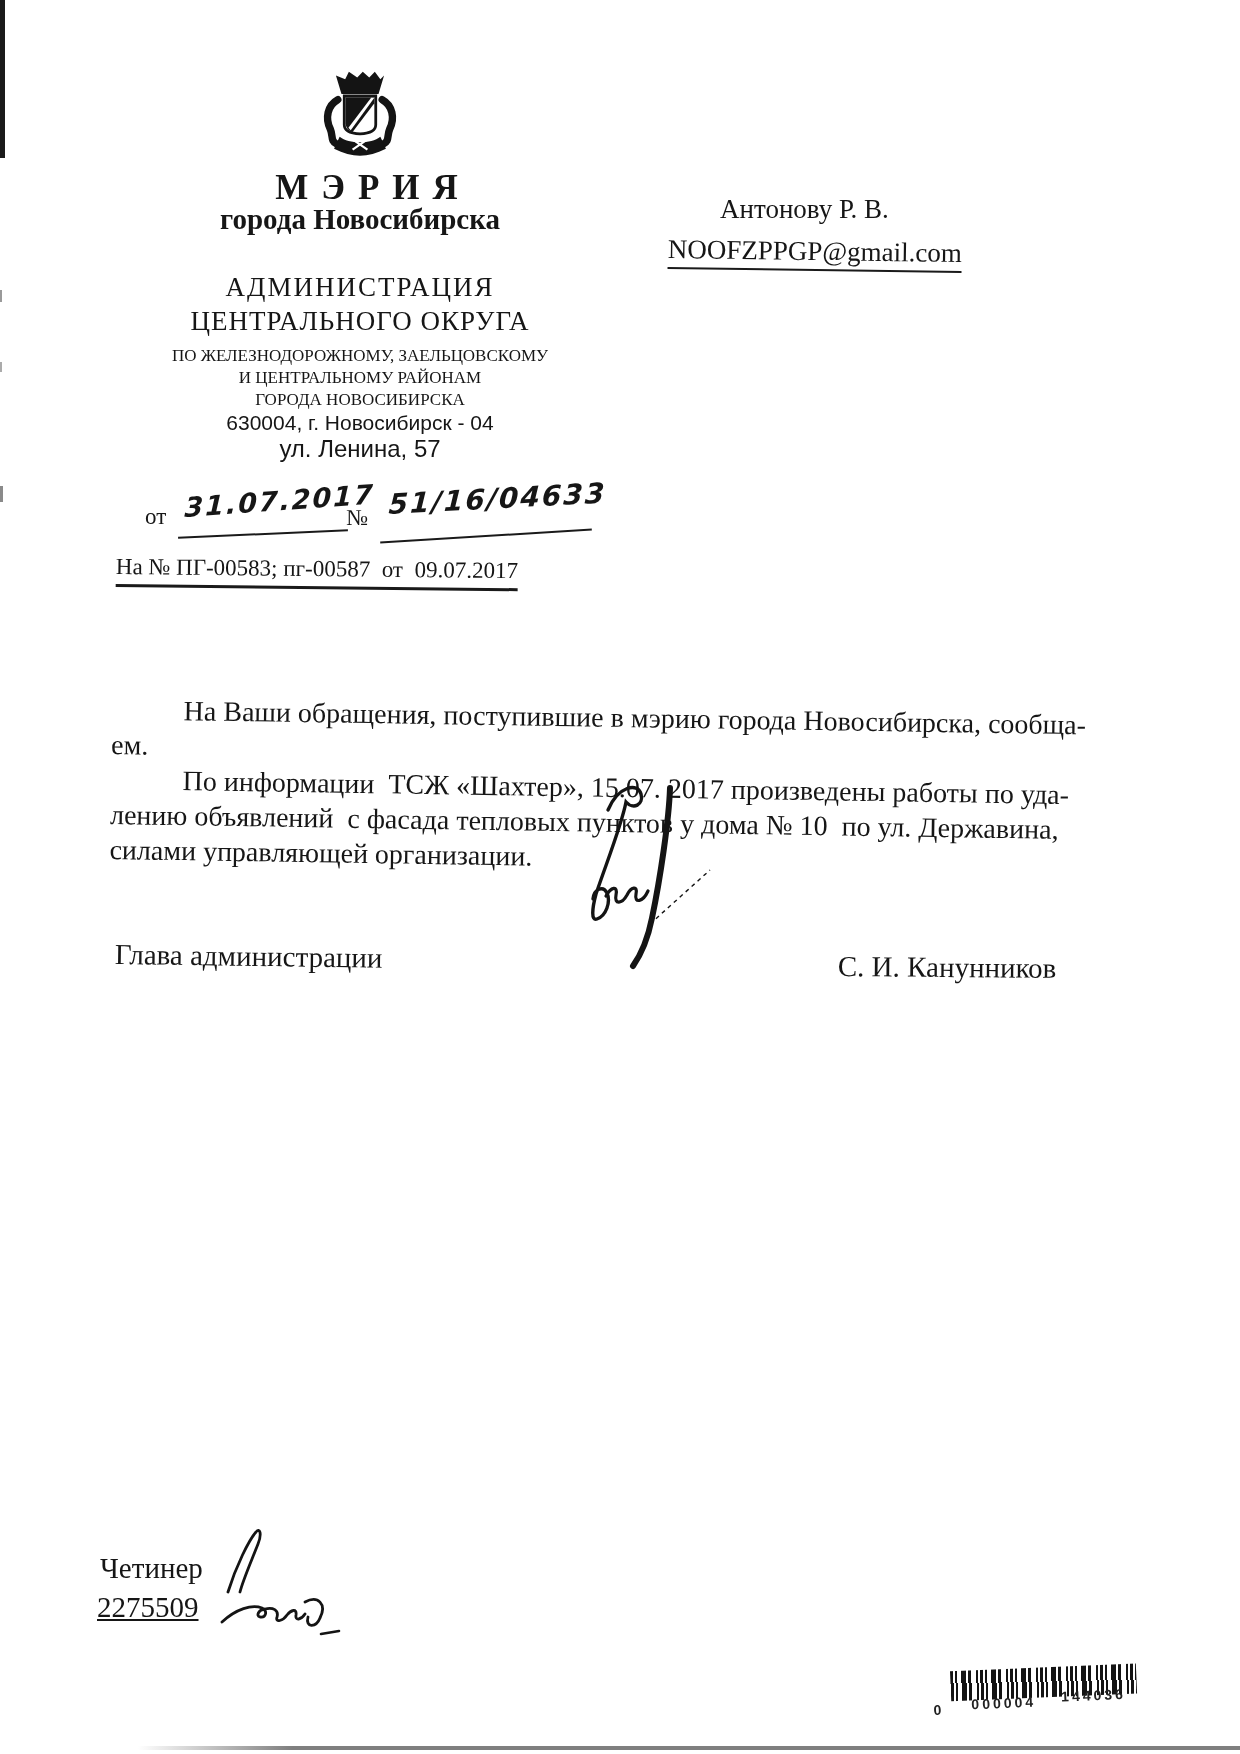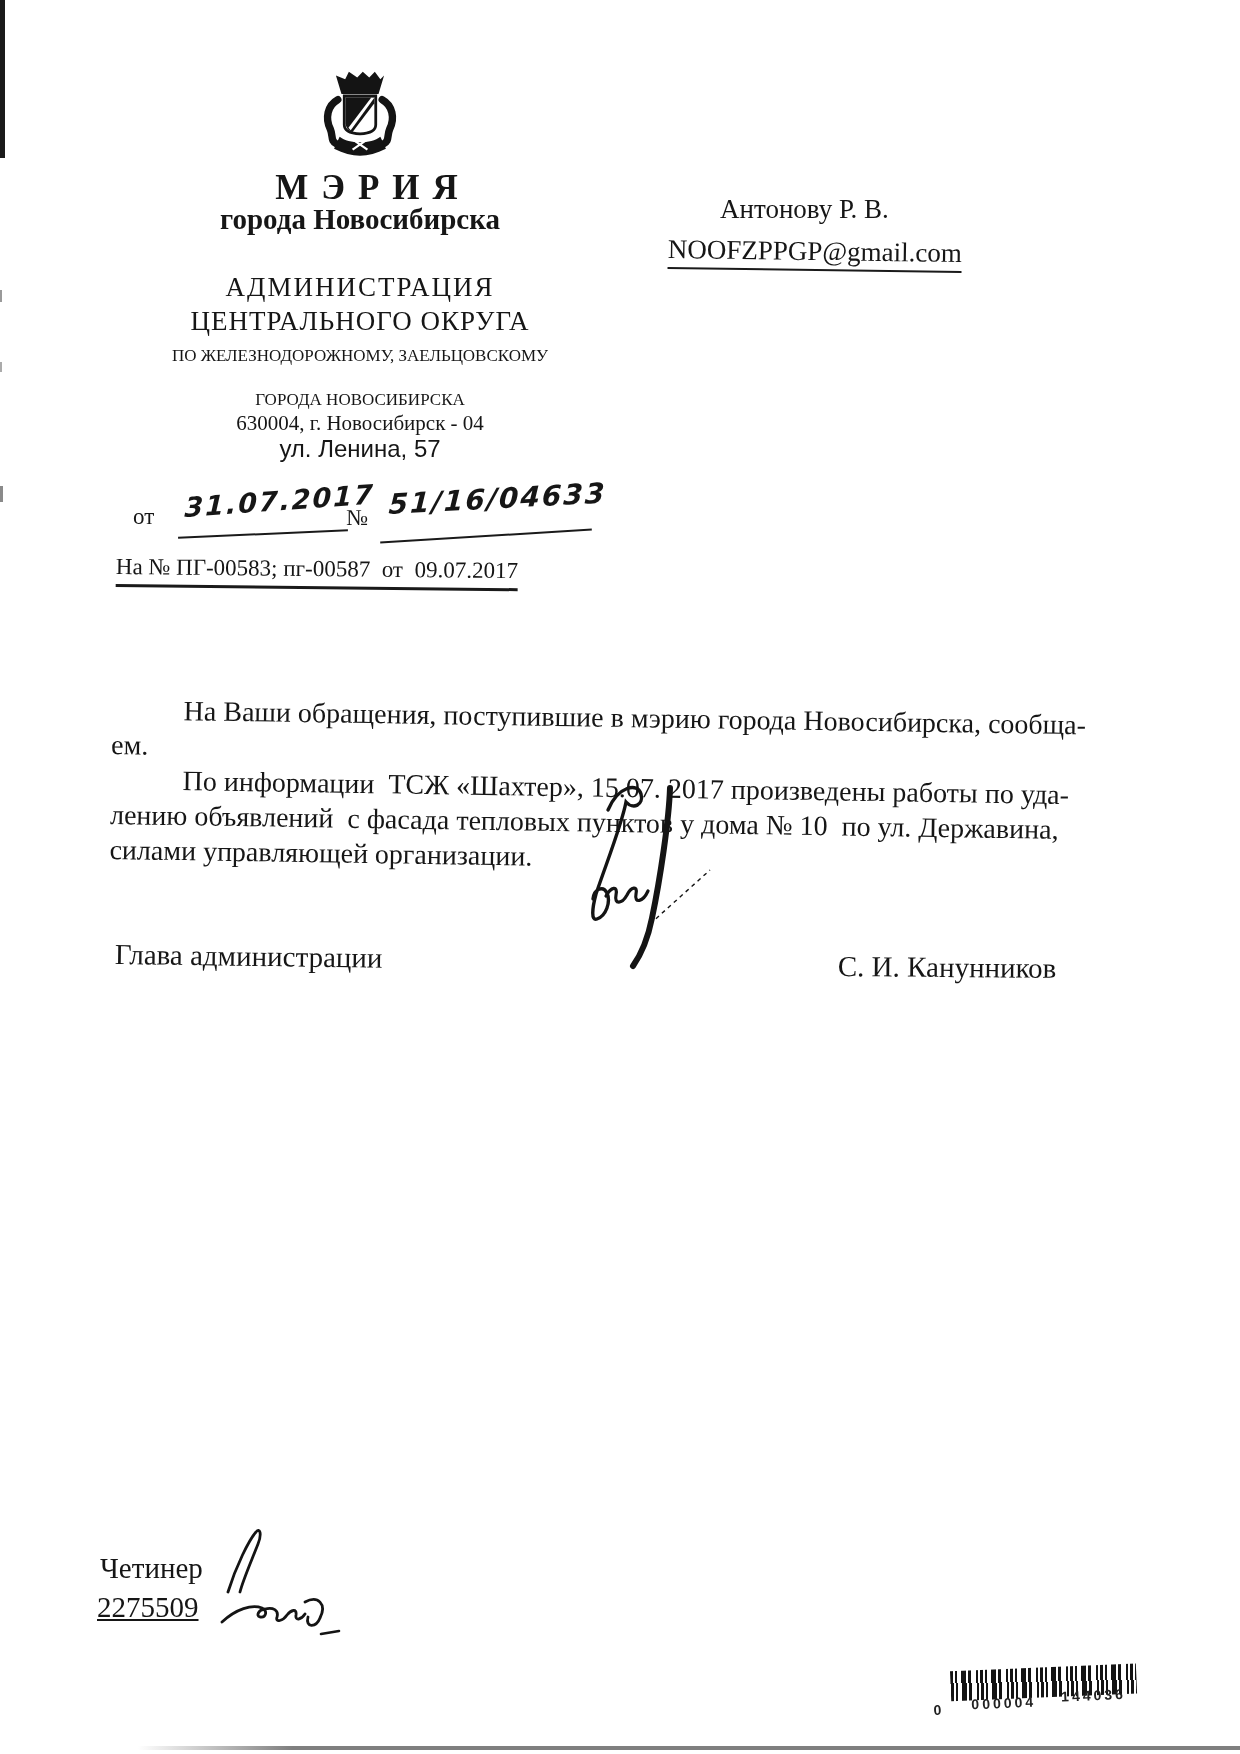--- a/index.html
+++ b/index.html
@@ -60,26 +60,27 @@
     </svg>
   </div>
 
   <div class="abs lh-block" style="top:168px;font-size:35px;font-weight:bold;letter-spacing:13px;padding-left:13px;">МЭРИЯ</div>
   <div class="abs lh-block" style="top:203px;font-size:29px;font-weight:bold;">города Новосибирска</div>
 
   <div class="abs lh-block" style="top:272px;font-size:27px;letter-spacing:2px;">АДМИНИСТРАЦИЯ</div>
   <div class="abs lh-block" style="top:306px;font-size:27px;letter-spacing:1px;">ЦЕНТРАЛЬНОГО ОКРУГА</div>
 
   <div class="abs lh-block" style="top:346px;font-size:17px;">ПО ЖЕЛЕЗНОДОРОЖНОМУ, ЗАЕЛЬЦОВСКОМУ</div>
+  <div class="abs lh-block" style="top:368px;font-size:17px;">И ЦЕНТРАЛЬНОМУ РАЙОНАМ</div>
   <div class="abs lh-block" style="top:390px;font-size:17px;">ГОРОДА НОВОСИБИРСКА</div>
 
-  <div class="abs lh-block sans" style="top:411px;font-size:21px;font-family:Liberation Serif, serif;">630004, г. Новосибирск - 04</div>
+  <div class="abs lh-block sans" style="top:411px;font-size:21px;">630004, г. Новосибирск - 04</div>
   <div class="abs lh-block sans" style="top:435px;font-size:24px;">ул. Ленина, 57</div>
 
-  <div class="abs" style="left:133px;top:504px;font-size:23px;font-family:Liberation Serif, serif;">от</div>
+  <div class="abs" style="left:145px;top:504px;font-size:23px;font-family:Liberation Serif, serif;">от</div>
   <div class="abs hand" style="left:184px;top:492px;font-size:27px;transform:rotate(-4deg) skewX(-6deg);">31.07.2017</div>
   <div class="abs" style="left:178px;top:533px;width:170px;border-bottom:2.5px solid #1a1a1a;transform:rotate(-2.5deg);"></div>
 
   <div class="abs" style="left:346px;top:505px;font-size:23px;">№</div>
   <div class="abs hand" style="left:388px;top:488px;font-size:28px;transform:rotate(-3deg) skewX(-6deg);">51/16/04633</div>
   <div class="abs" style="left:380px;top:535px;width:212px;border-bottom:2.5px solid #1a1a1a;transform:rotate(-3.5deg);"></div>
 
   <div class="abs pre uline" style="left:116px;top:554px;font-size:23px;padding-bottom:4px;transform:rotate(0.6deg);transform-origin:left top;">На № ПГ-00583; пг-00587  от  09.07.2017</div>
 
   <div class="abs" style="left:672px;top:194px;font-size:27px;margin-left:48px;">Антонову Р. В.</div>

